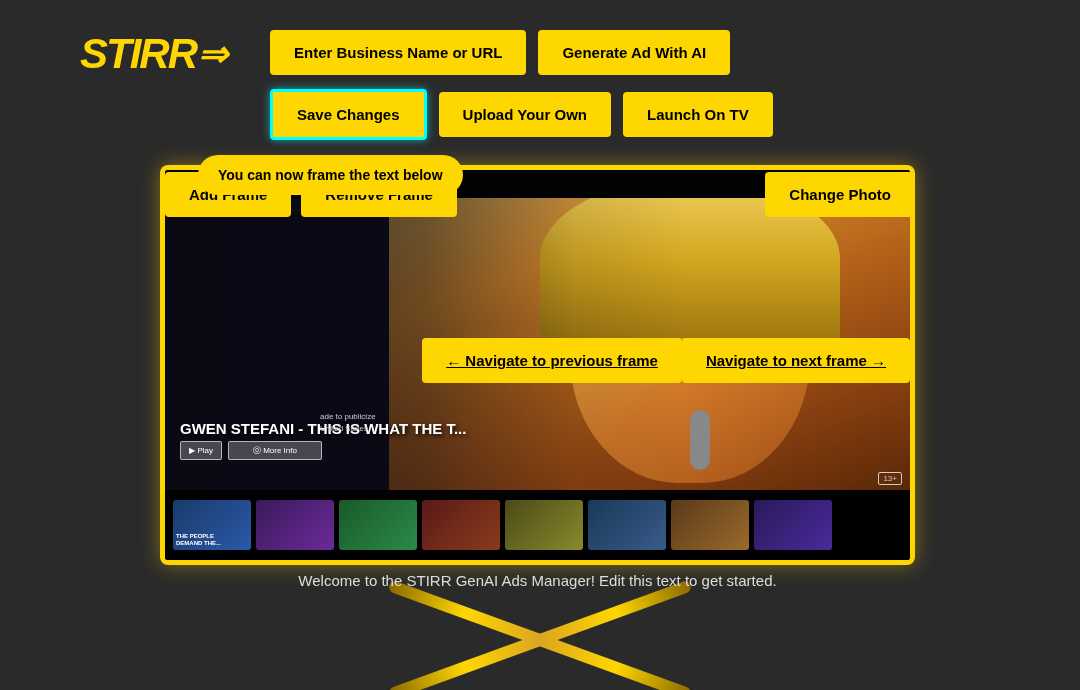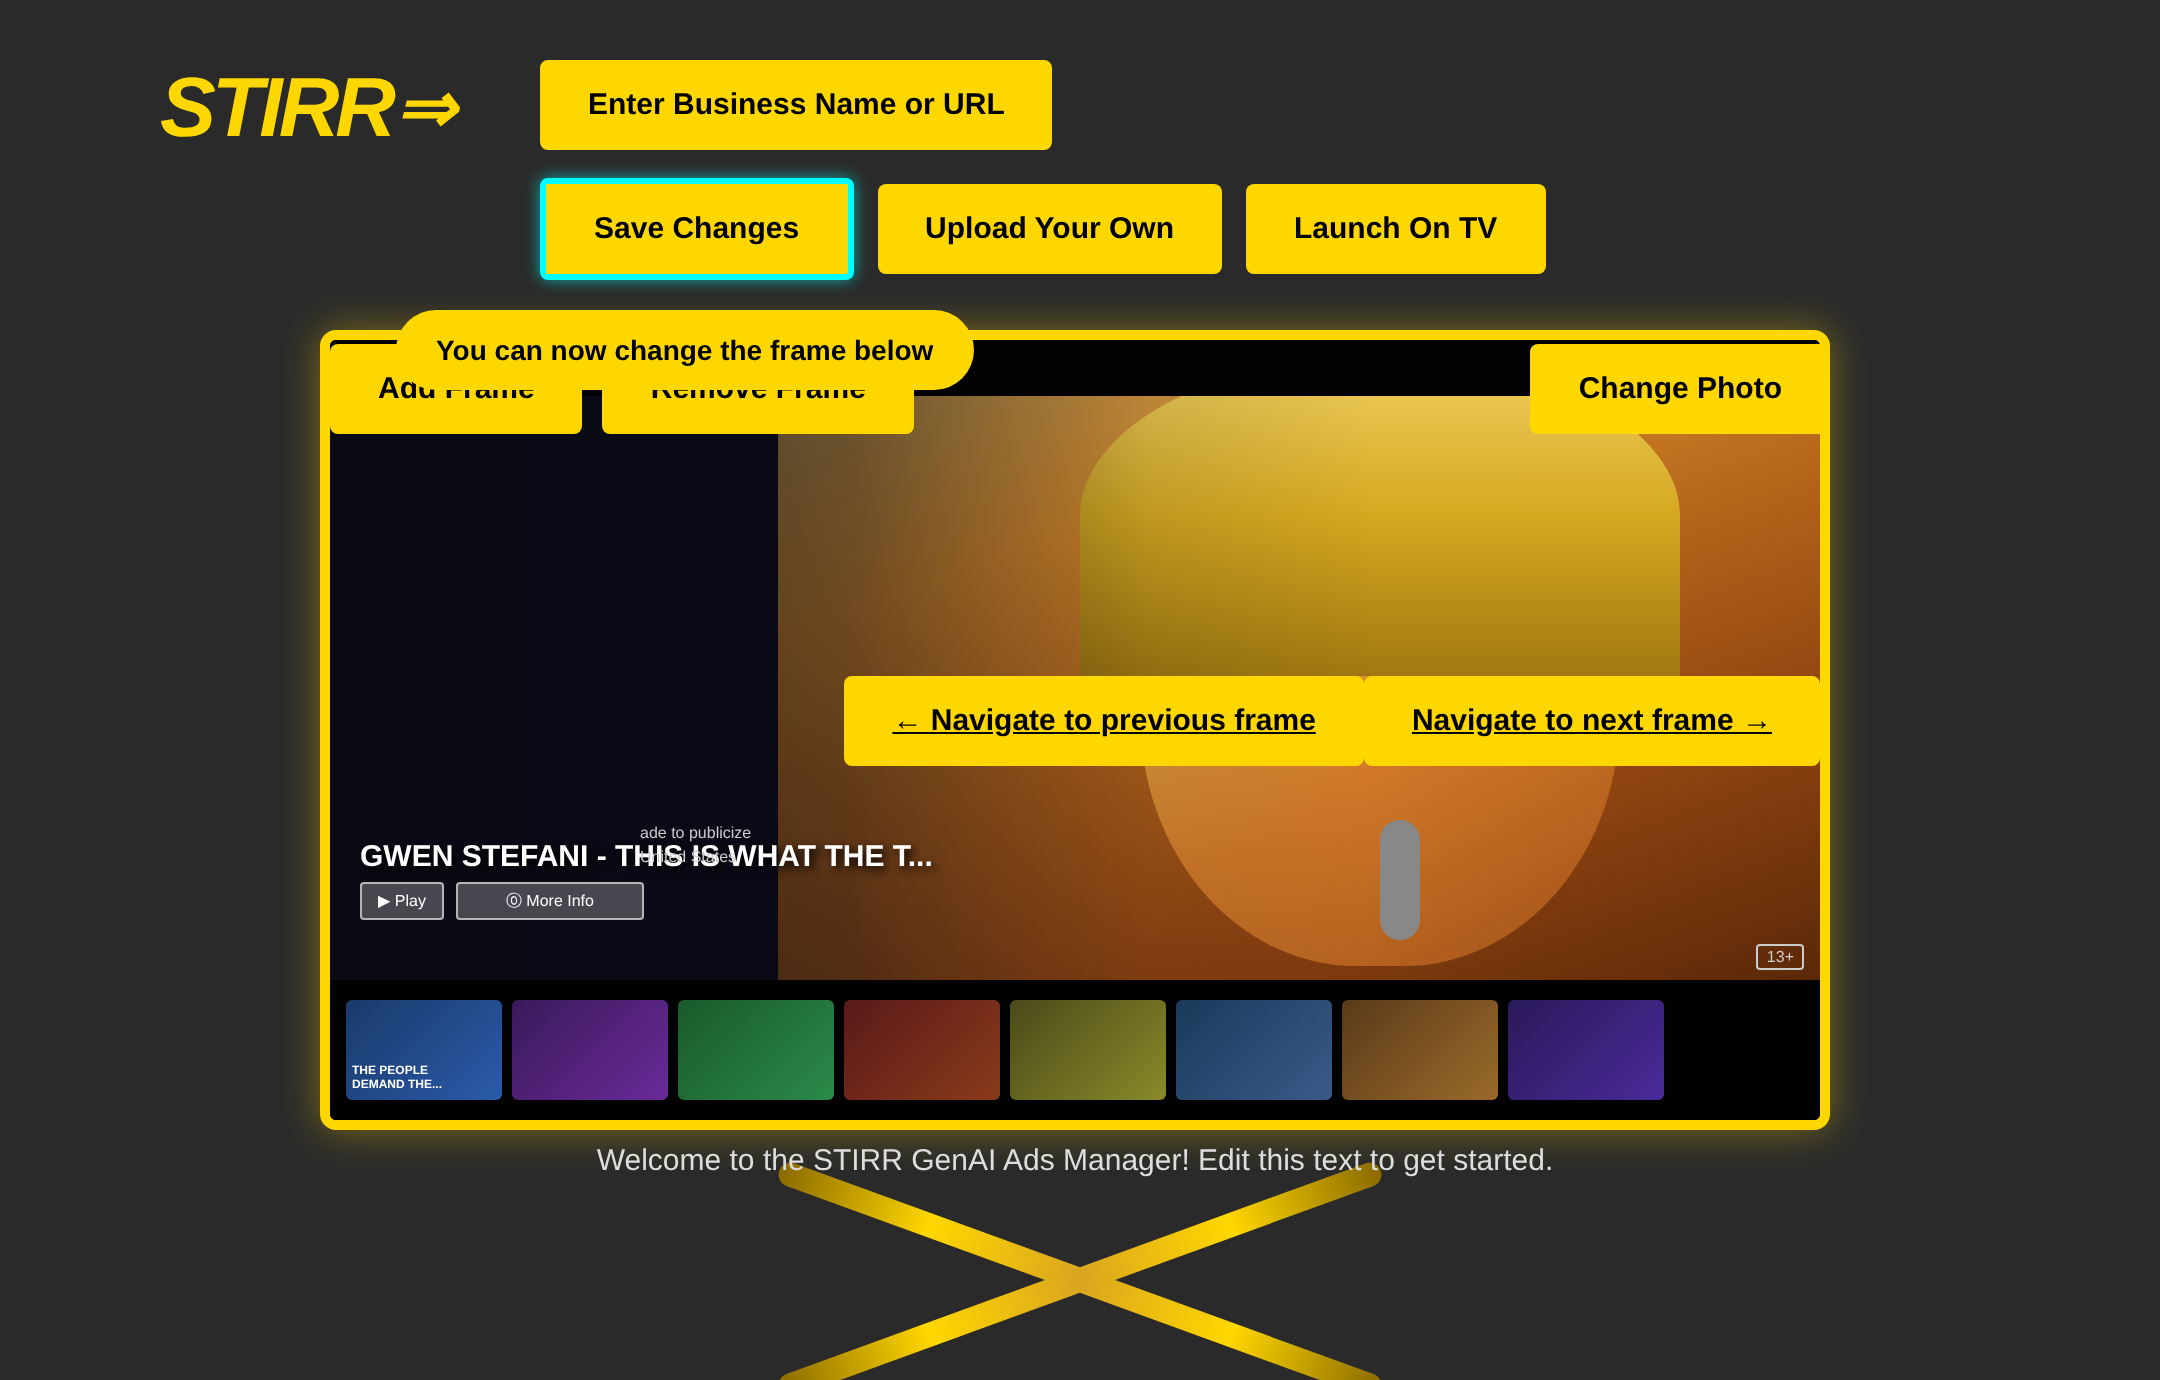--- a/index.html
+++ b/index.html
@@ -218,20 +218,21 @@
 <div class="logo-area">
   <div class="logo-text">
     <span>STIRR</span>
     <span style="color:#FFD700;font-size:36px;margin-left:2px;">⇒</span>
   </div>
 </div>
 
 <div class="toolbar">
   <div class="toolbar-row">
     <button class="btn-yellow">Enter Business Name or URL</button>
+    <button class="btn-yellow">Generate Ad With AI</button>
   </div>
   <div class="toolbar-row">
     <button class="btn-save">Save Changes</button>
     <button class="btn-yellow">Upload Your Own</button>
     <button class="btn-yellow">Launch On TV</button>
   </div>
 </div>
 
 <div class="tv-frame">
   <div class="stirr-interface">
@@ -302,20 +303,20 @@
 
 <div class="change-photo-btn">
   <button class="btn-yellow">Change Photo</button>
 </div>
 
 <div class="nav-buttons-area">
   <button class="btn-yellow">← Navigate to previous frame</button>
   <button class="btn-yellow">Navigate to next frame →</button>
 </div>
 
-<div class="tooltip-bubble">You can now change the frame below</div>
+<div class="tooltip-bubble">You can now frame the text below</div>
 
 <div class="welcome-text">Welcome to the STIRR GenAI Ads Manager! Edit this text to get started.</div>
 
 <div class="drumsticks">
   <div class="stick stick-1"></div>
   <div class="stick stick-2"></div>
 </div>
 
 </body></html>

